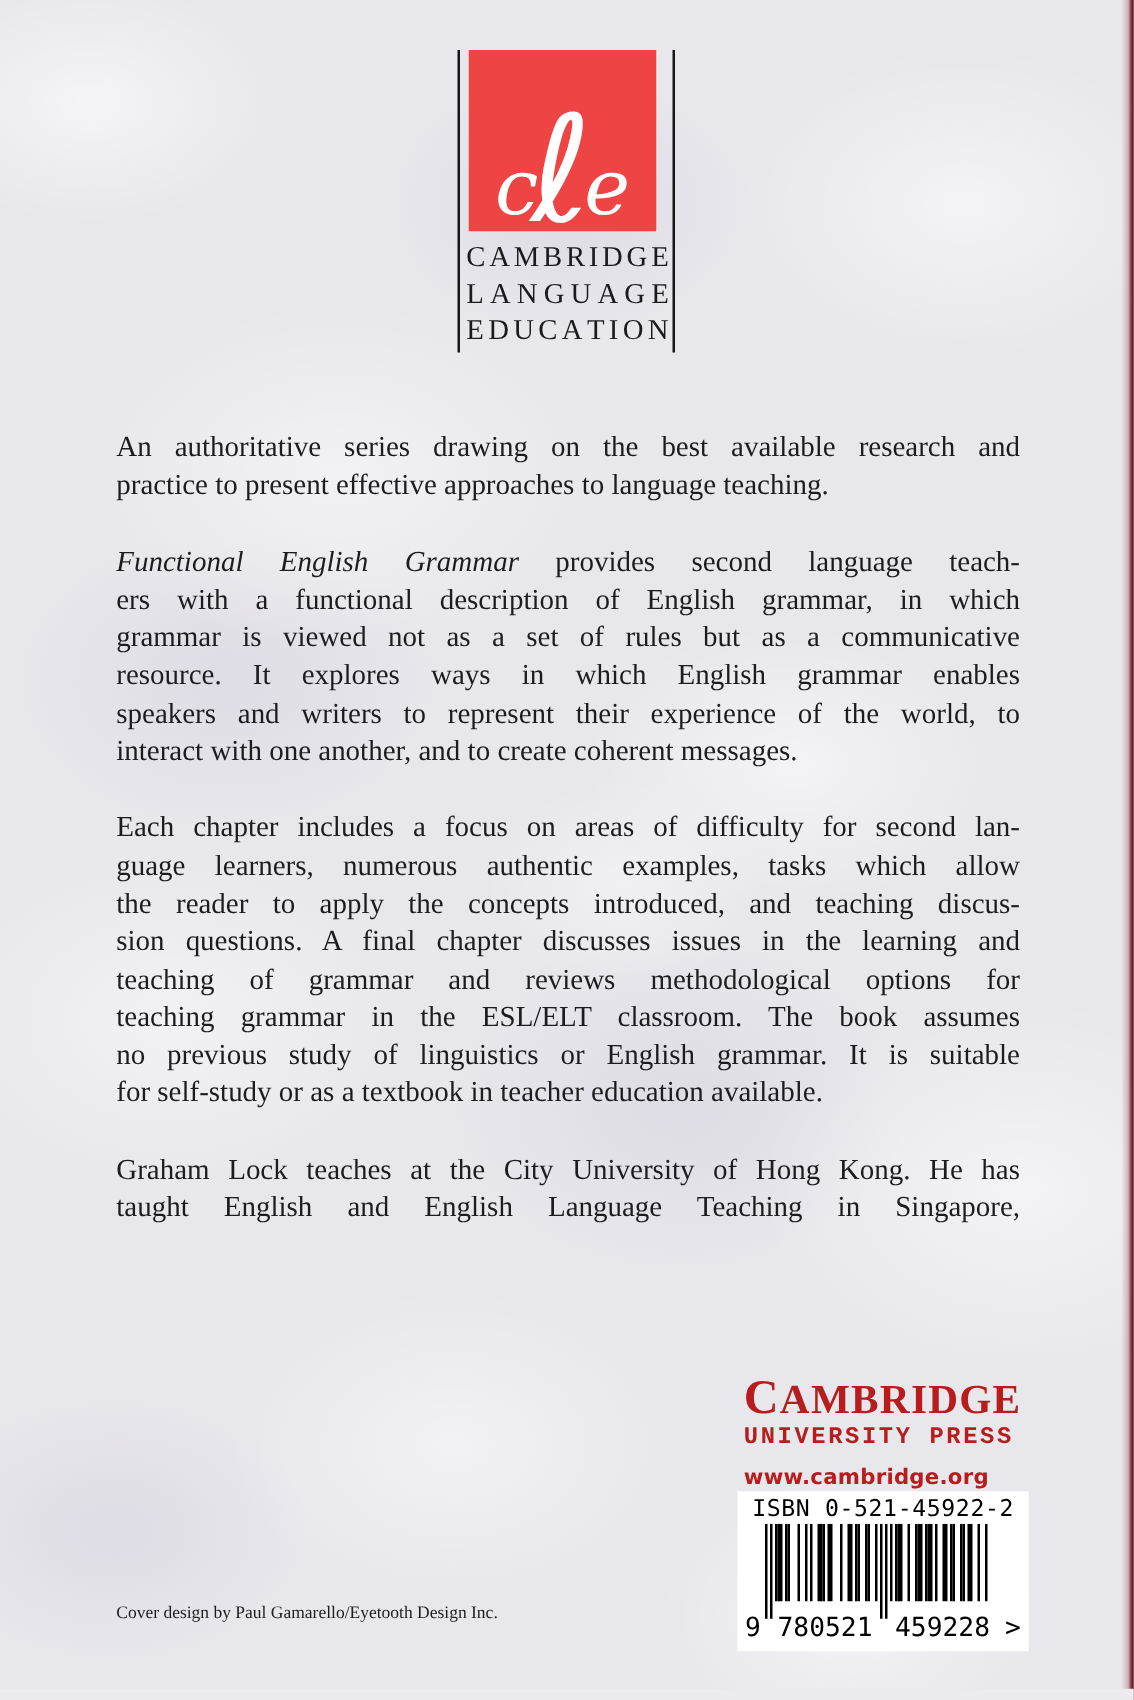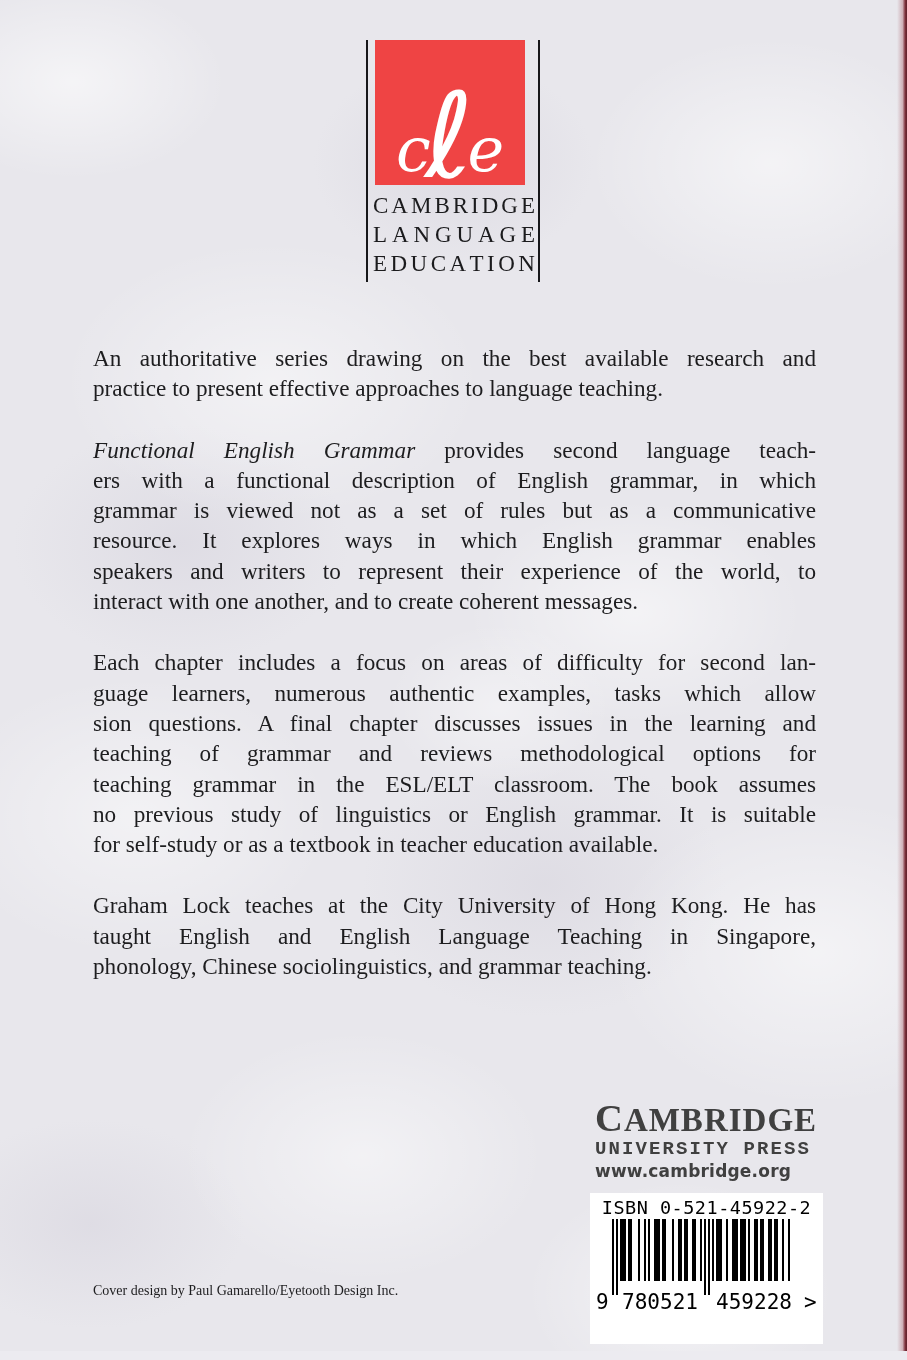--- a/index.html
+++ b/index.html
@@ -52,37 +52,37 @@
   
   .body-text{
     position:absolute;left:93px;top:331px;width:723px;
     font-size:23.2px;line-height:30.3px;
   }
   .paragraph{margin:12px 0 31px 0;}
   .text-line{text-align:justify;text-align-last:justify;white-space:normal;}
   .text-line.last{text-align-last:left;}
   .text-line em{font-style:italic;}
   
-  .publisher{position:absolute;left:595px;top:1100px;width:232px;color:#404040;}
+  .publisher{position:absolute;left:595px;top:1100px;width:232px;color:#b91c1c;}
   .pub-name{
     font-size:33px;font-weight:bold;letter-spacing:1px;line-height:36px;
     font-family:"Liberation Serif", serif;
   }
   .pub-name::first-letter{font-size:1.17em;}
   .pub-sub{
     font-size:19px;font-weight:bold;letter-spacing:2.1px;line-height:22px;
     font-family:Liberation Mono, monospace;
   }
   .pub-web{
-    font-size:17px;font-weight:bold;margin-top:1px;
+    font-size:17px;font-weight:bold;margin-top:12px;
     font-family:"DejaVu Sans", sans-serif;letter-spacing:.2px;
   }
   
   .isbn-box{
-    position:absolute;left:590px;top:1193px;width:233px;height:151px;
+    position:absolute;left:590px;top:1193px;width:233px;height:128px;
     background:#ffffff;text-align:center;
   }
   .isbn-label{
     margin-top:4px;font-family:"DejaVu Sans Mono", monospace;
     font-size:18.5px;letter-spacing:.5px;color:#000;line-height:21px;
   }
   .barcode-svg{display:block;margin:1px auto 0 auto;}
   
   .credit{
     position:absolute;left:93px;top:1283px;font-size:14px;color:#1d1d1f;
@@ -151,30 +151,30 @@
       <div class="text-line"><em>Functional English Grammar</em><span> provides second language teach-</span></div>
       <div class="text-line"><span>ers with a functional description of English grammar, in which</span></div>
       <div class="text-line"><span>grammar is viewed not as a set of rules but as a communicative</span></div>
       <div class="text-line"><span>resource. It explores ways in which English grammar enables</span></div>
       <div class="text-line"><span>speakers and writers to represent their experience of the world, to</span></div>
       <div class="text-line last"><span>interact with one another, and to create coherent messages.</span></div>
     </div>
     <div class="paragraph">
       <div class="text-line"><span>Each chapter includes a focus on areas of difficulty for second lan-</span></div>
       <div class="text-line"><span>guage learners, numerous authentic examples, tasks which allow</span></div>
+      <div class="text-line"><span>the reader to apply the concepts introduced, and teaching discus-</span></div>
       <div class="text-line"><span>sion questions. A final chapter discusses issues in the learning and</span></div>
       <div class="text-line"><span>teaching of grammar and reviews methodological options for</span></div>
       <div class="text-line"><span>teaching grammar in the ESL/ELT classroom. The book assumes</span></div>
       <div class="text-line"><span>no previous study of linguistics or English grammar. It is suitable</span></div>
       <div class="text-line last"><span>for self-study or as a textbook in teacher education available.</span></div>
     </div>
     <div class="paragraph">
       <div class="text-line"><span>Graham Lock teaches at the City University of Hong Kong. He has</span></div>
       <div class="text-line"><span>taught English and English Language Teaching in Singapore,</span></div>
-      <div class="text-line last"><span>phonology, Chinese sociolinguistics, and grammar teaching.</span></div>
     </div>
   </div>
 
 <div class="publisher">
   <div class="pub-name">CAMBRIDGE</div>
   <div class="pub-sub">UNIVERSITY PRESS</div>
   <div class="pub-web">www.cambridge.org</div>
 </div>
 
 <div class="isbn-box">

